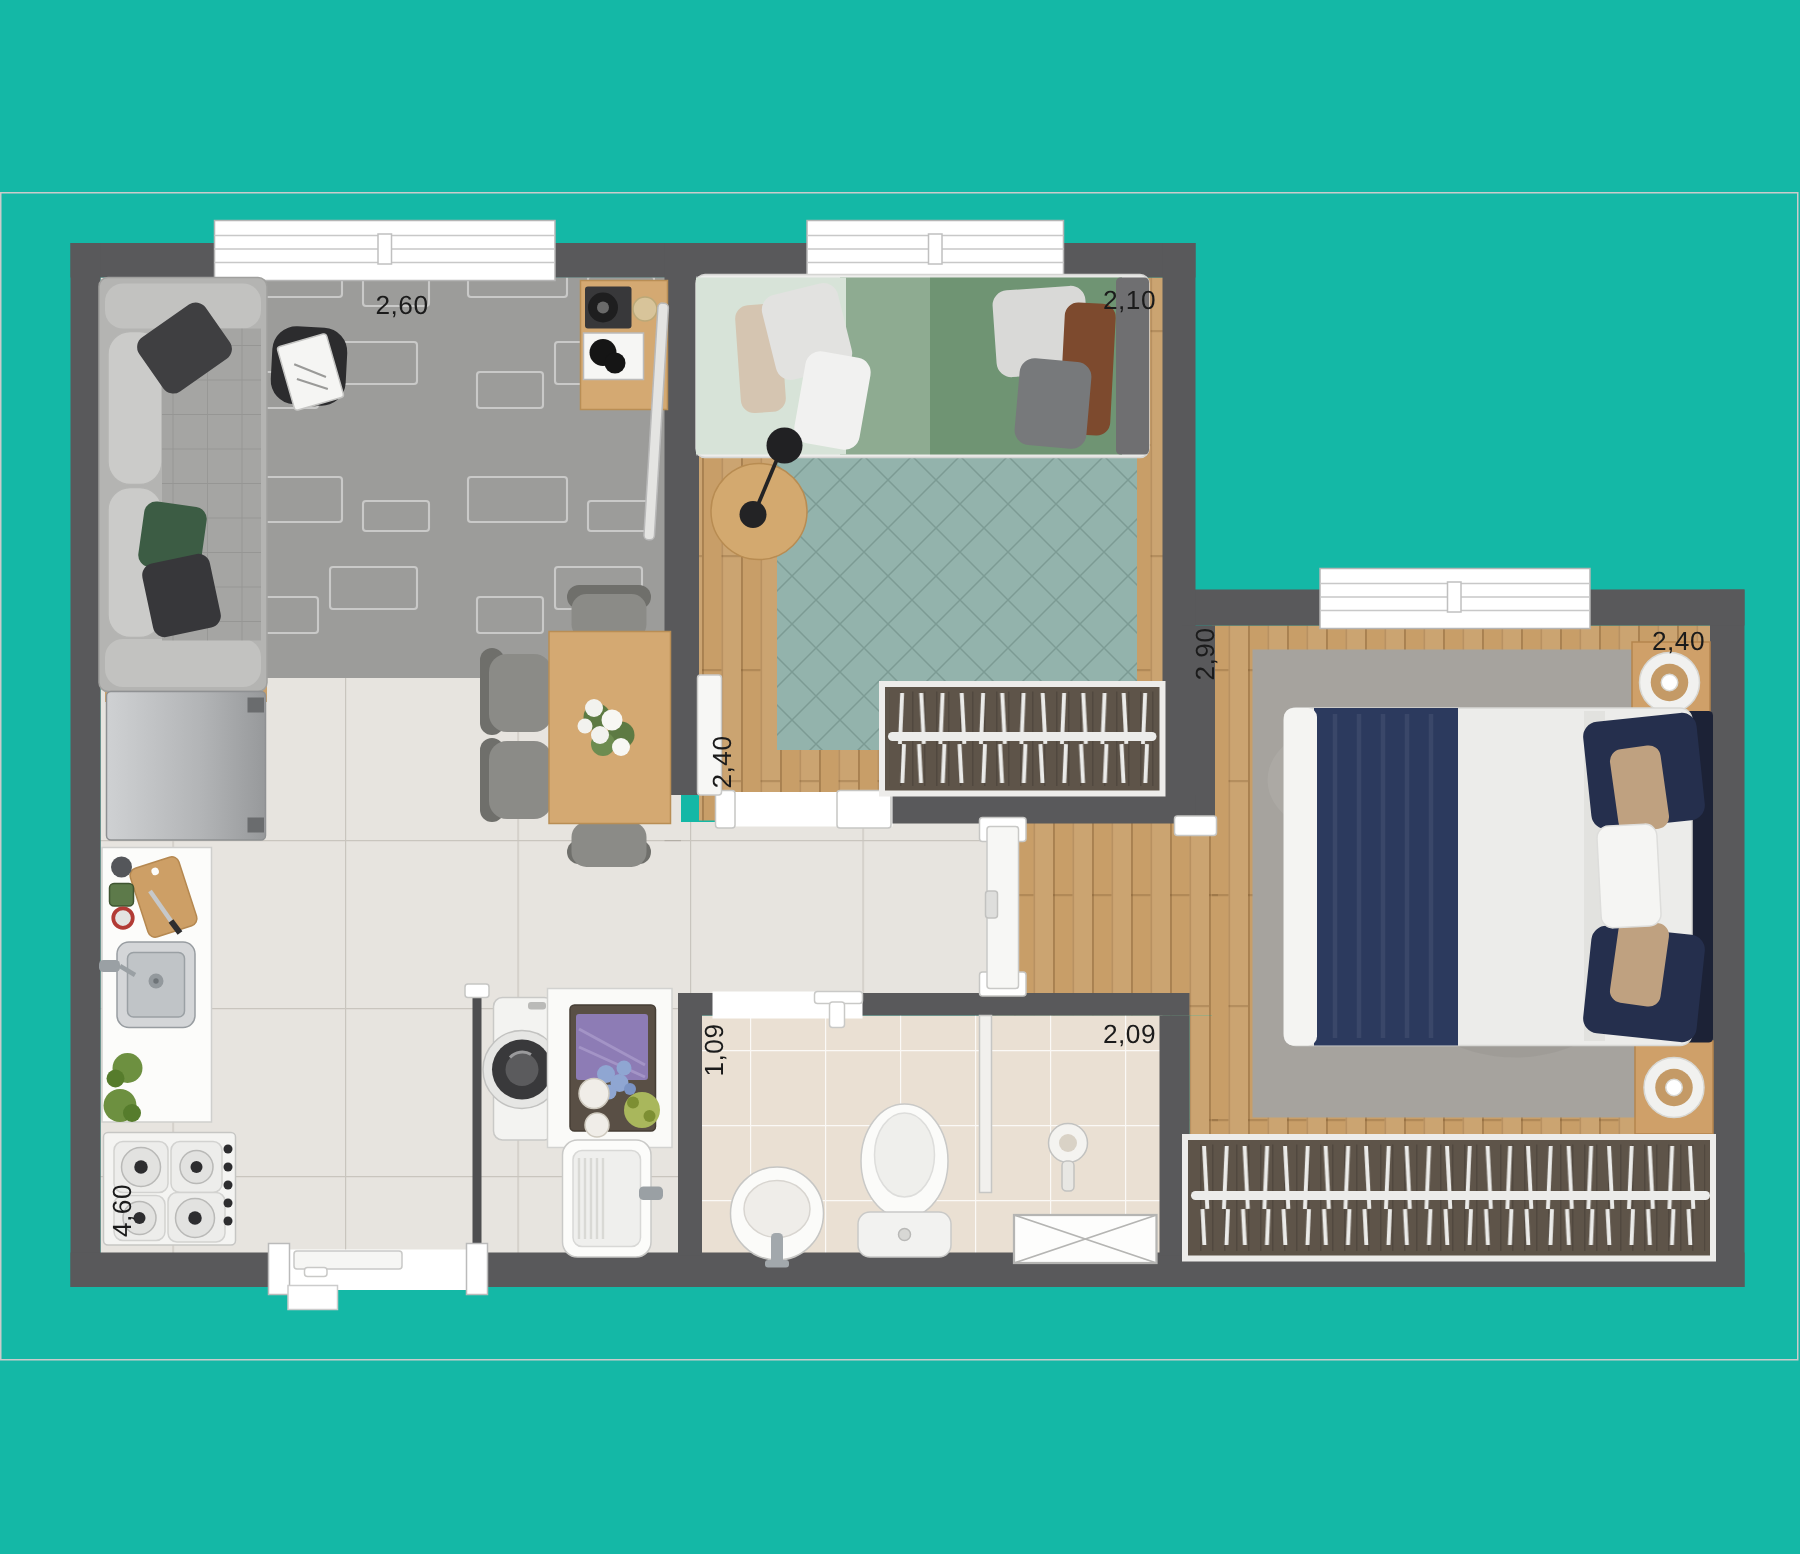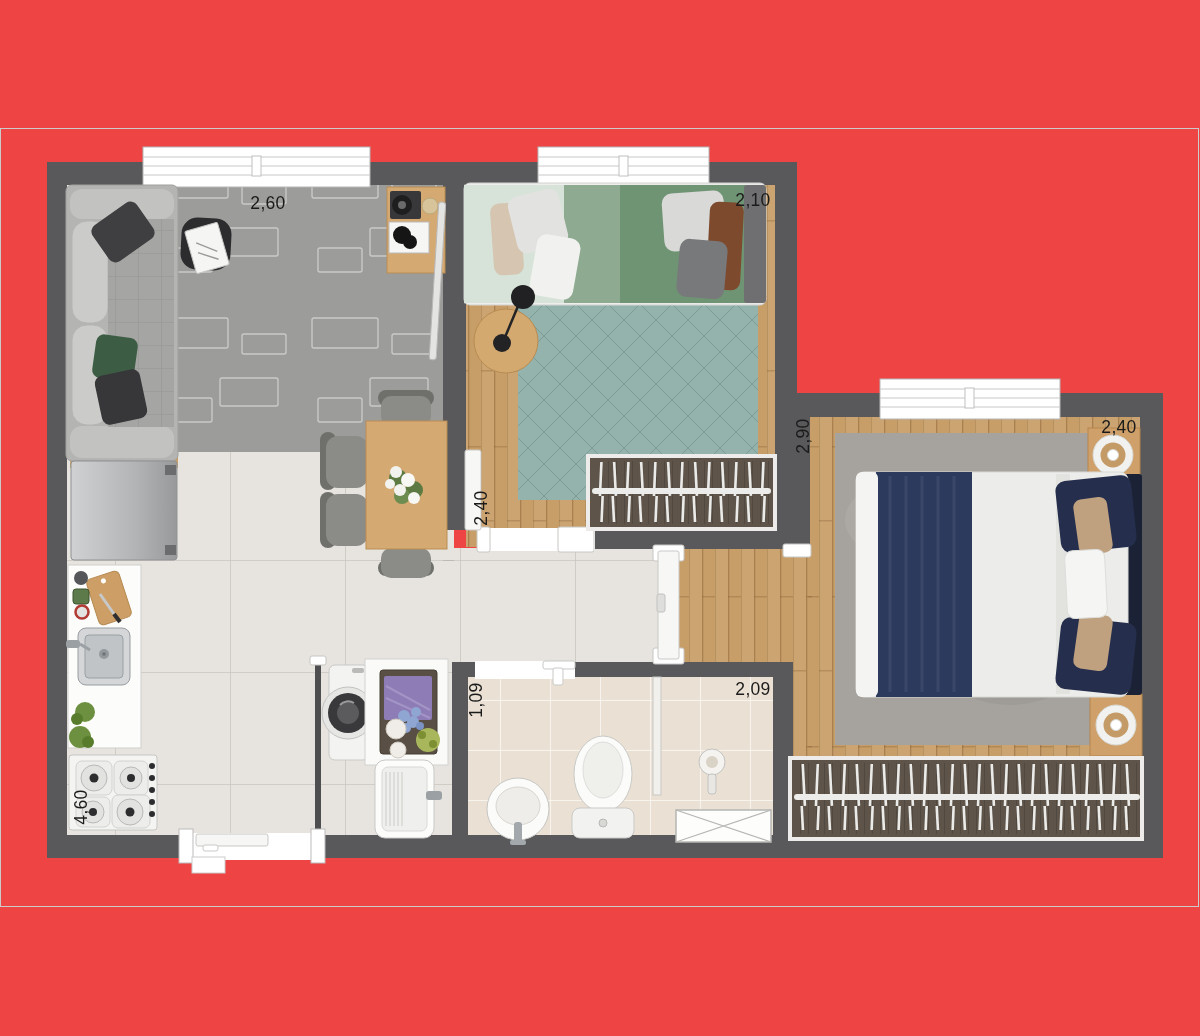--- a/index.html
+++ b/index.html
@@ -1,16 +1,16 @@
 <!DOCTYPE html>
 <html><head>
 <meta charset="utf-8">
 <style>
   html,body{margin:0;padding:0;background:#ffffff;}
-  .stage{position:relative;width:1200px;height:1036px;background:#ef4444;overflow:hidden;}
+  .stage{position:relative;width:1200px;height:1036px;background:#14b8a6;overflow:hidden;}
   svg{position:absolute;left:0;top:0;}
   svg text{font-family:"Liberation Sans","DejaVu Sans",sans-serif;font-size:17.5px;font-weight:500;fill:#1b1b1b;letter-spacing:.3px;}
 </style>
 </head>
 <body>
 
 <div class="stage">
 <svg width="1200" height="1036" viewBox="0 0 1200 1036">
 <defs>
   <pattern id="patTile" width="115" height="112" patternUnits="userSpaceOnUse">

